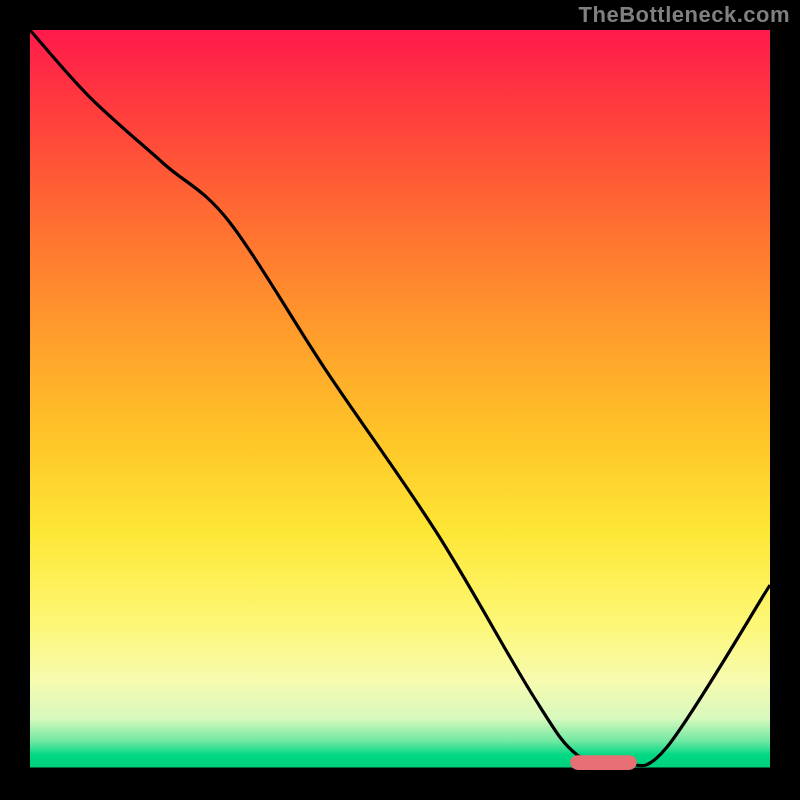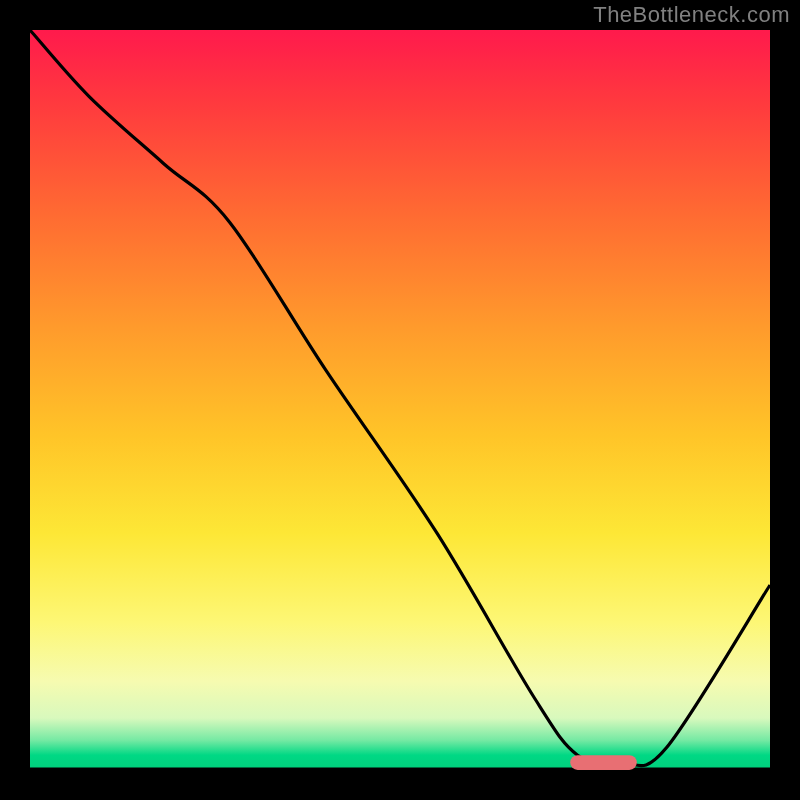--- a/index.html
+++ b/index.html
@@ -16,21 +16,21 @@
     width: 800px;
     height: 800px;
     background: #000;
   }
   .attrib {
     position: absolute;
     top: 2px;
     right: 10px;
     color: #808080;
     font-size: 22px;
-    font-weight: 400;
+    font-weight: 700;
     letter-spacing: 0.5px;
     z-index: 5;
   }
   .plot-frame {
     position: absolute;
     left: 30px;
     top: 30px;
     width: 740px;
     height: 740px;
     background: #000;

